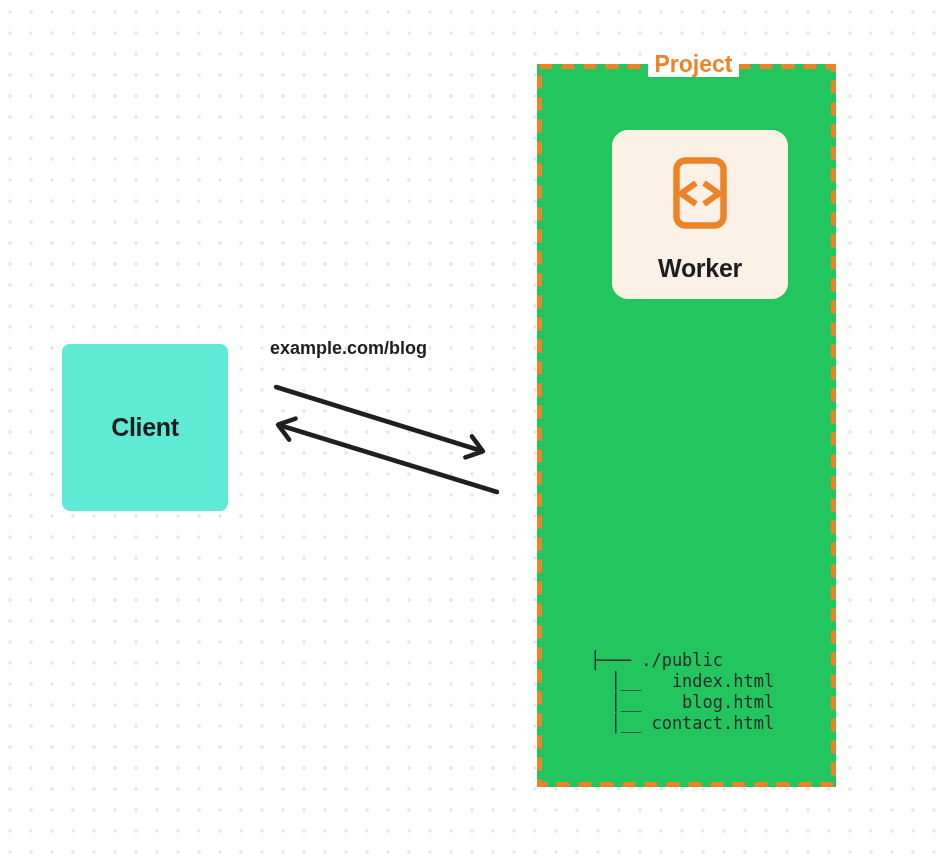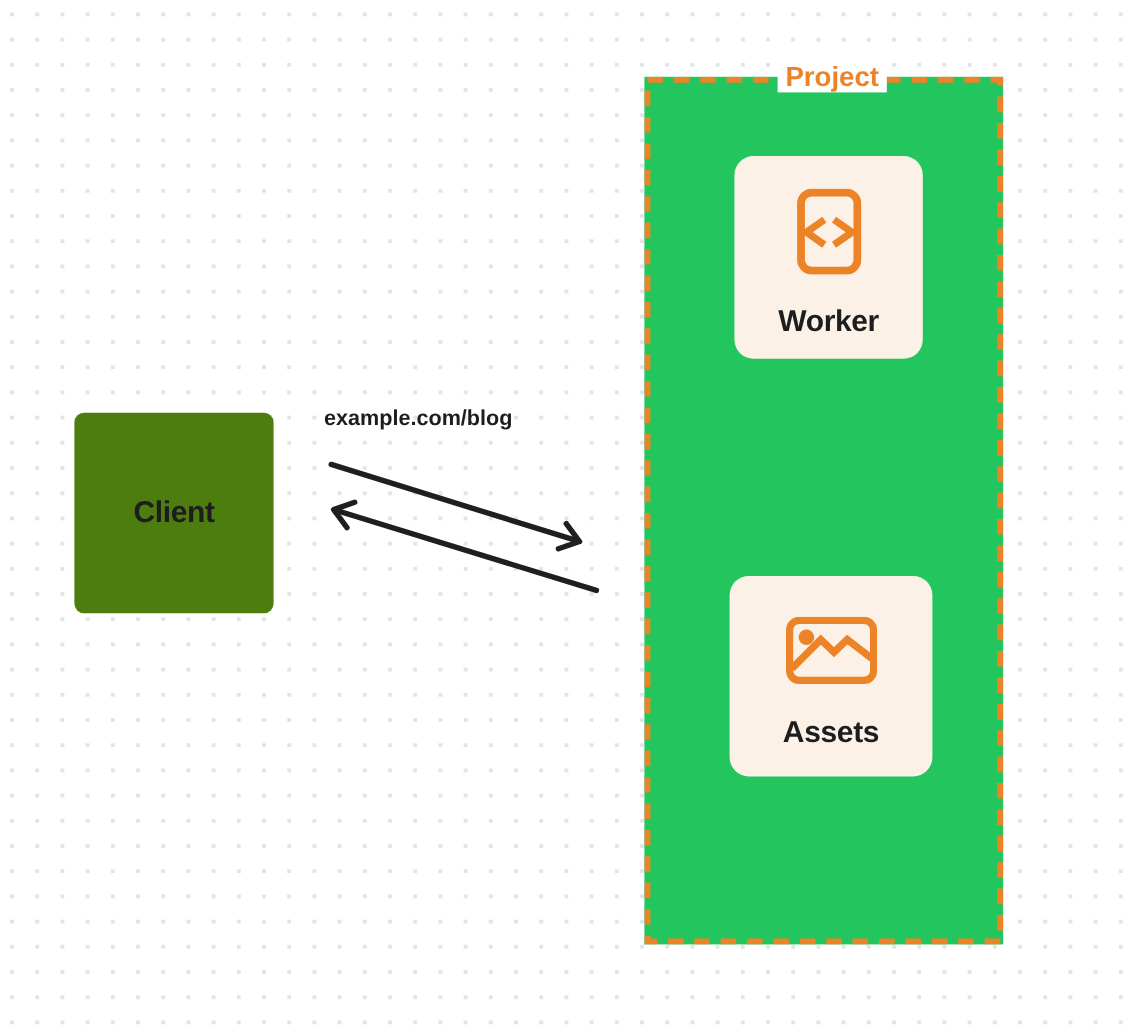--- a/index.html
+++ b/index.html
@@ -14,21 +14,21 @@
   .dot-grid {
     position: absolute; inset: 0;
     background-image: radial-gradient(circle, #e4e4e7 1.7px, transparent 1.9px);
     background-size: 21px 21px;
     background-position: -0.5px 1.5px;
   }
   
   .client-box {
     position: absolute; left: 62px; top: 344px;
     width: 166px; height: 167px;
-    background: #4d7c0f;
+    background: #5eead4;
     border-radius: 8px;
     display: flex; align-items: center; justify-content: center;
   }
   .client-box .label {
     font-size: 25px; font-weight: bold; color: #1d1d1f; letter-spacing: -0.3px;
   }
   
   .request-label {
     position: absolute; left: 270px; top: 338px;
     font-size: 18px; font-weight: bold; color: #1d1d1f;
@@ -52,21 +52,21 @@
     white-space: nowrap;
   }
   
   .card {
     position: absolute;
     background: #fbf1e6;
     border-radius: 16px;
     display: flex; flex-direction: column; align-items: center;
     box-sizing: border-box;
   }
-  .card-worker { left: 75px; top: 66px; width: 157px; height: 169px; padding-top: 27px; }
+  .card-worker { left: 75px; top: 66px; width: 176px; height: 169px; padding-top: 27px; }
   .card-assets { left: 71px; top: 416px; width: 169px; height: 167px; padding-top: 34px; }
   .card .card-label {
     font-size: 25px; font-weight: bold; color: #1d1d1f; letter-spacing: -0.3px;
   }
   .card-worker .card-label { margin-top: 25px; }
   .card-assets .card-label { margin-top: 26px; }
   
   .file-tree {
     position: absolute; left: 53px; top: 586px;
     margin: 0;
@@ -105,22 +105,18 @@
 
   <div class="card card-worker">
     <svg width="54" height="72" viewBox="0 0 54 72">
       <rect x="3.5" y="3.5" width="47" height="65" rx="9" fill="none" stroke="#ed8327" stroke-width="6.5"></rect>
       <path d="M23 26 L8 36.5 L23 47" fill="none" stroke="#ed8327" stroke-width="6" stroke-linejoin="miter"></path>
       <path d="M31 26 L46 36.5 L31 47" fill="none" stroke="#ed8327" stroke-width="6" stroke-linejoin="miter"></path>
     </svg>
     <span class="card-label">Worker</span>
   </div>
 
-  <div class="card card-assets">
-    <svg width="76" height="56" viewBox="0 0 76 56">
-      <rect x="3" y="3" width="70" height="50" rx="8" fill="none" stroke="#ed8327" stroke-width="6"></rect>
-      <circle cx="17" cy="17" r="6.5" fill="#ed8327"></circle>
-      <path d="M5 43 L29 19 L40 29.5 L51 19 L72 35" fill="none" stroke="#ed8327" stroke-width="6" stroke-linejoin="miter"></path>
-    </svg>
-    <span class="card-label">Assets</span>
-  </div>
 
+  <pre class="file-tree">├─── ./public
+  │__   index.html
+  │__    blog.html
+  │__ contact.html</pre>
 </div>
 
 </body></html>

